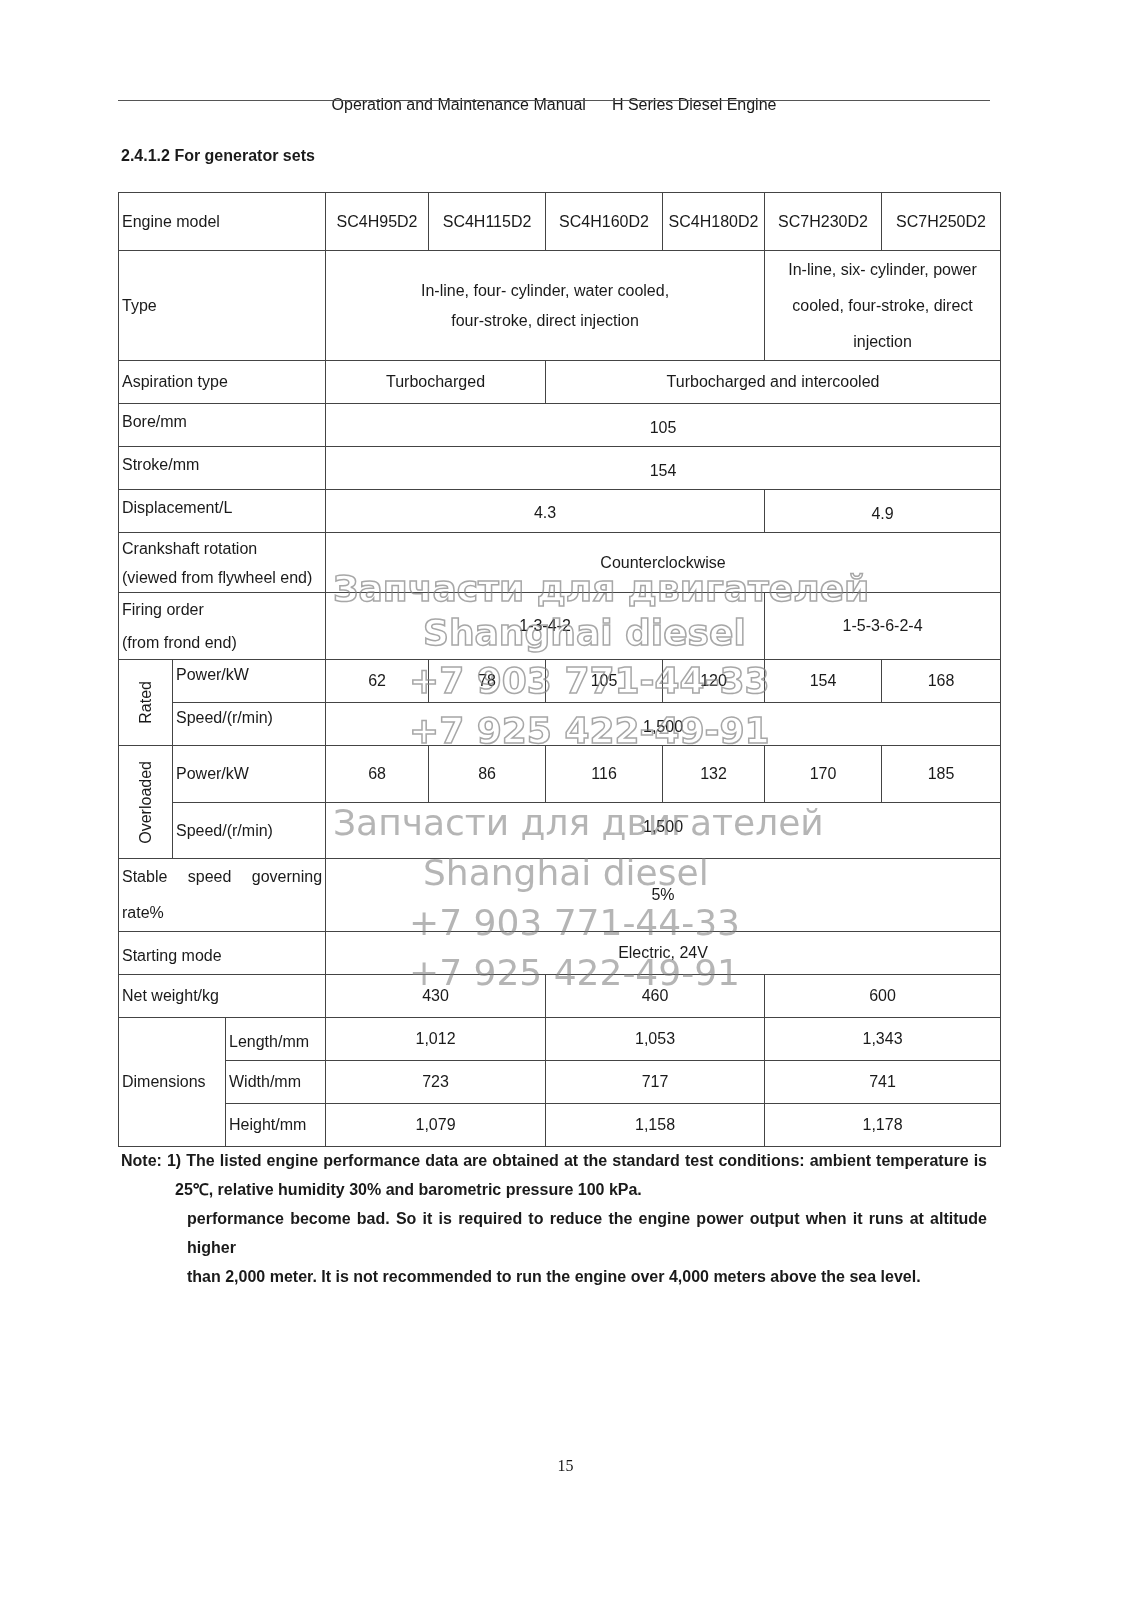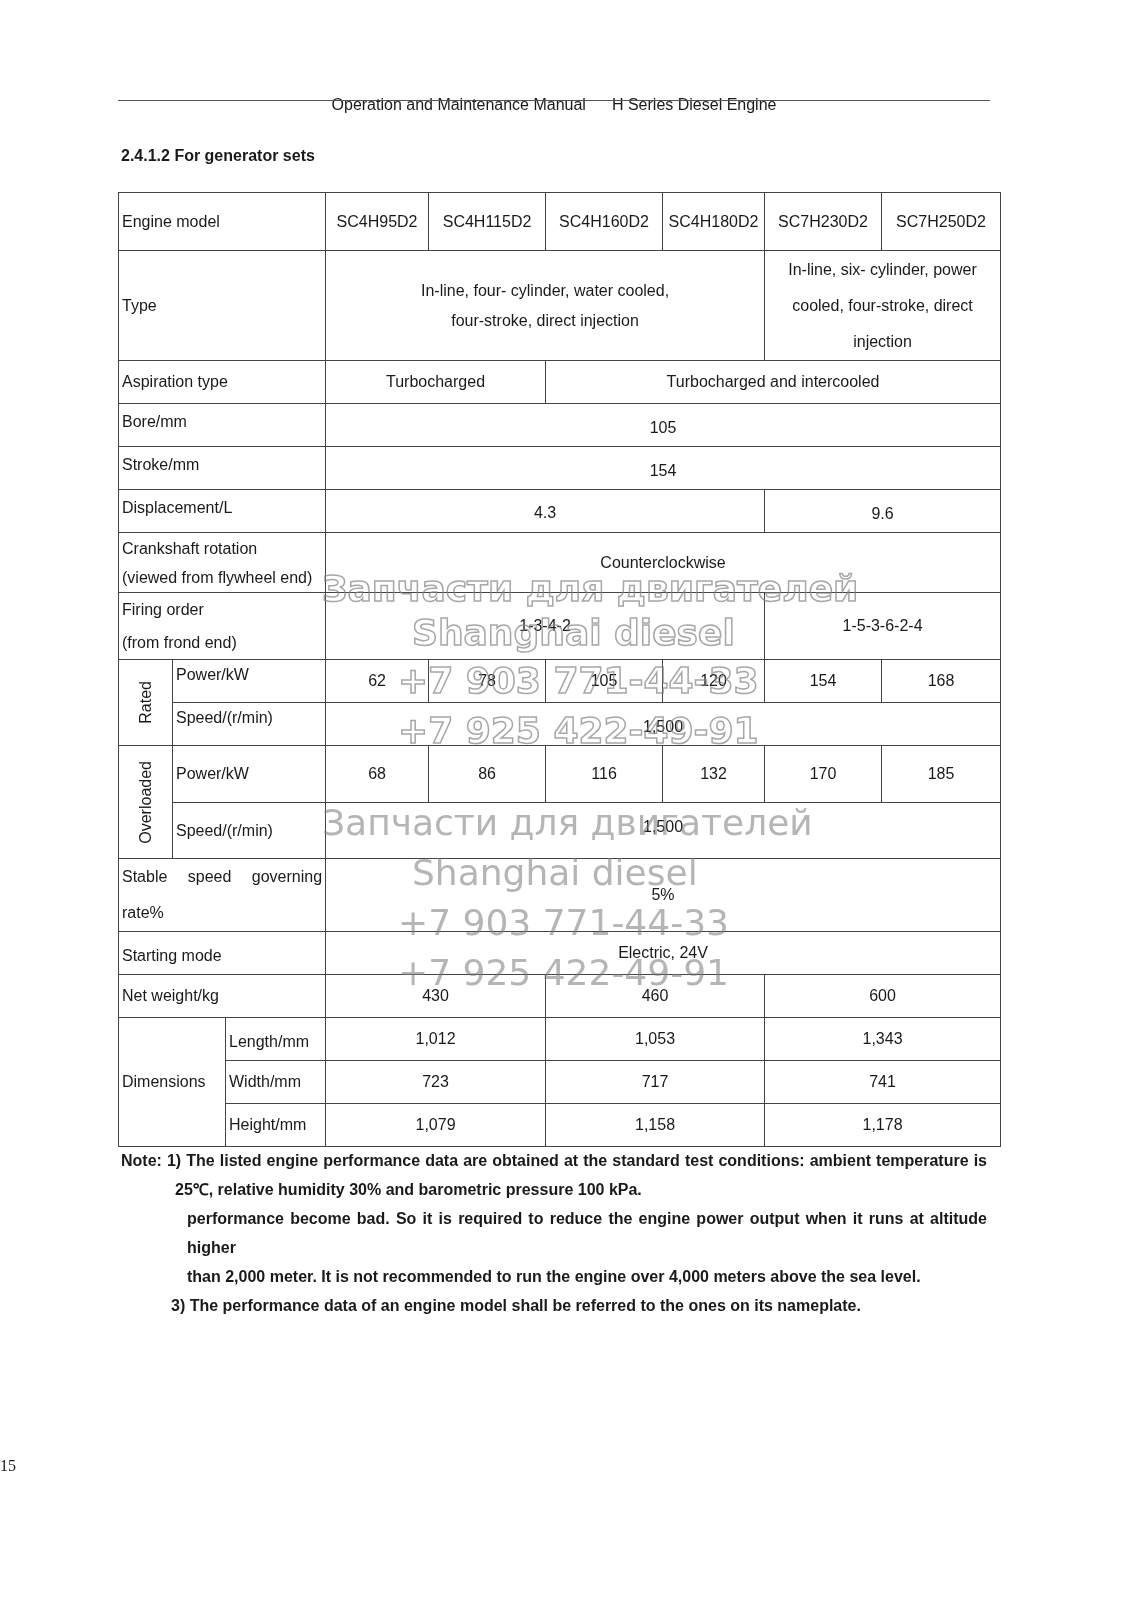--- a/index.html
+++ b/index.html
@@ -17,28 +17,28 @@
   table.spec td { border: 1.3px solid #444; padding: 0 3px; vertical-align: middle;
                   text-align: center; line-height: 36px; }
   table.spec td.lbl { text-align: left; }
   td.vert { padding: 0; }
   td.vert div { writing-mode: vertical-rl; transform: rotate(180deg); margin: 0 auto;
                 line-height: 1; font-size: 16px; }
   .lh2 { line-height: 30px !important; }
 
   .watermark { position: absolute; left: 0; top: 0; width: 100%; height: 100%; pointer-events: none; }
   .wm { position: absolute; color: rgba(120,120,120,0.55); font-family: "DejaVu Sans", sans-serif;
-        font-size: 36px; white-space: nowrap; letter-spacing: 0px; }
+        font-size: 36px; white-space: nowrap; letter-spacing: 0px; margin-left: 11px; }
   .wm.outline { color: transparent; -webkit-text-stroke: 1.5px rgba(130,130,130,0.7); font-weight: bold; }
 
   .notes { position: absolute; left: 121px; top: 1146px; width: 866px; font-size: 16px; line-height: 29px; font-weight: bold; }
   .note-row { position: relative; }
   .note-row.n1 { text-align: justify; text-align-last: justify; }
   .indent1 { padding-left: 66px; }
-  .page-num { position: absolute; left: 0; width: 1131px; top: 1457px; text-align: left;
+  .page-num { position: absolute; left: 0; width: 1131px; top: 1457px; text-align: center;
               font-family: "Liberation Serif", serif; font-size: 16px; }
 </style>
 </head>
 <body>
 
 <div class="header">
   <span>Operation and Maintenance Manual</span><span class="gap"></span><span>H Series Diesel Engine</span>
 </div>
 <div class="header-rule"></div>
 
@@ -93,21 +93,21 @@
   </tr>
 
   <tr style="height:43px">
     <td class="lbl" colspan="3" style="vertical-align:top">Stroke/mm</td>
     <td colspan="6" style="padding-top:6px">154</td>
   </tr>
 
   <tr style="height:43px">
     <td class="lbl" colspan="3" style="vertical-align:top">Displacement/L</td>
     <td colspan="4" style="padding-top:3px">4.3</td>
-    <td colspan="2" style="padding-top:6px">9.6</td>
+    <td colspan="2" style="padding-top:6px">4.9</td>
   </tr>
 
   <tr style="height:60px">
     <td class="lbl" colspan="3" style="line-height:29px">
       <div>Crankshaft rotation</div>
       <div>(viewed from flywheel end)</div>
     </td>
     <td colspan="6">Counterclockwise</td>
   </tr>
 
@@ -212,16 +212,15 @@
 </div>
 
 <div class="notes">
   <div class="note-row n1">
     <span>Note:</span>
     <span>1) The listed engine performance data are obtained at the standard test conditions: ambient temperature is</span>
   </div>
   <div class="note-row indent1" style="padding-left:54px">25℃, relative humidity 30% and barometric pressure 100 kPa.</div>
   <div class="note-row" style="padding-left:66px;text-align:justify;text-align-last:justify">performance become bad. So it is required to reduce the engine power output when it runs at altitude higher</div>
   <div class="note-row" style="padding-left:66px">than 2,000 meter. It is not recommended to run the engine over 4,000 meters above the sea level.</div>
-  <div class="note-row" style="padding-left:50px">3) The performance data of an engine model shall be referred to the ones on its nameplate.</div>
 </div>
 
 <div class="page-num">15</div>
 
 </body></html>

